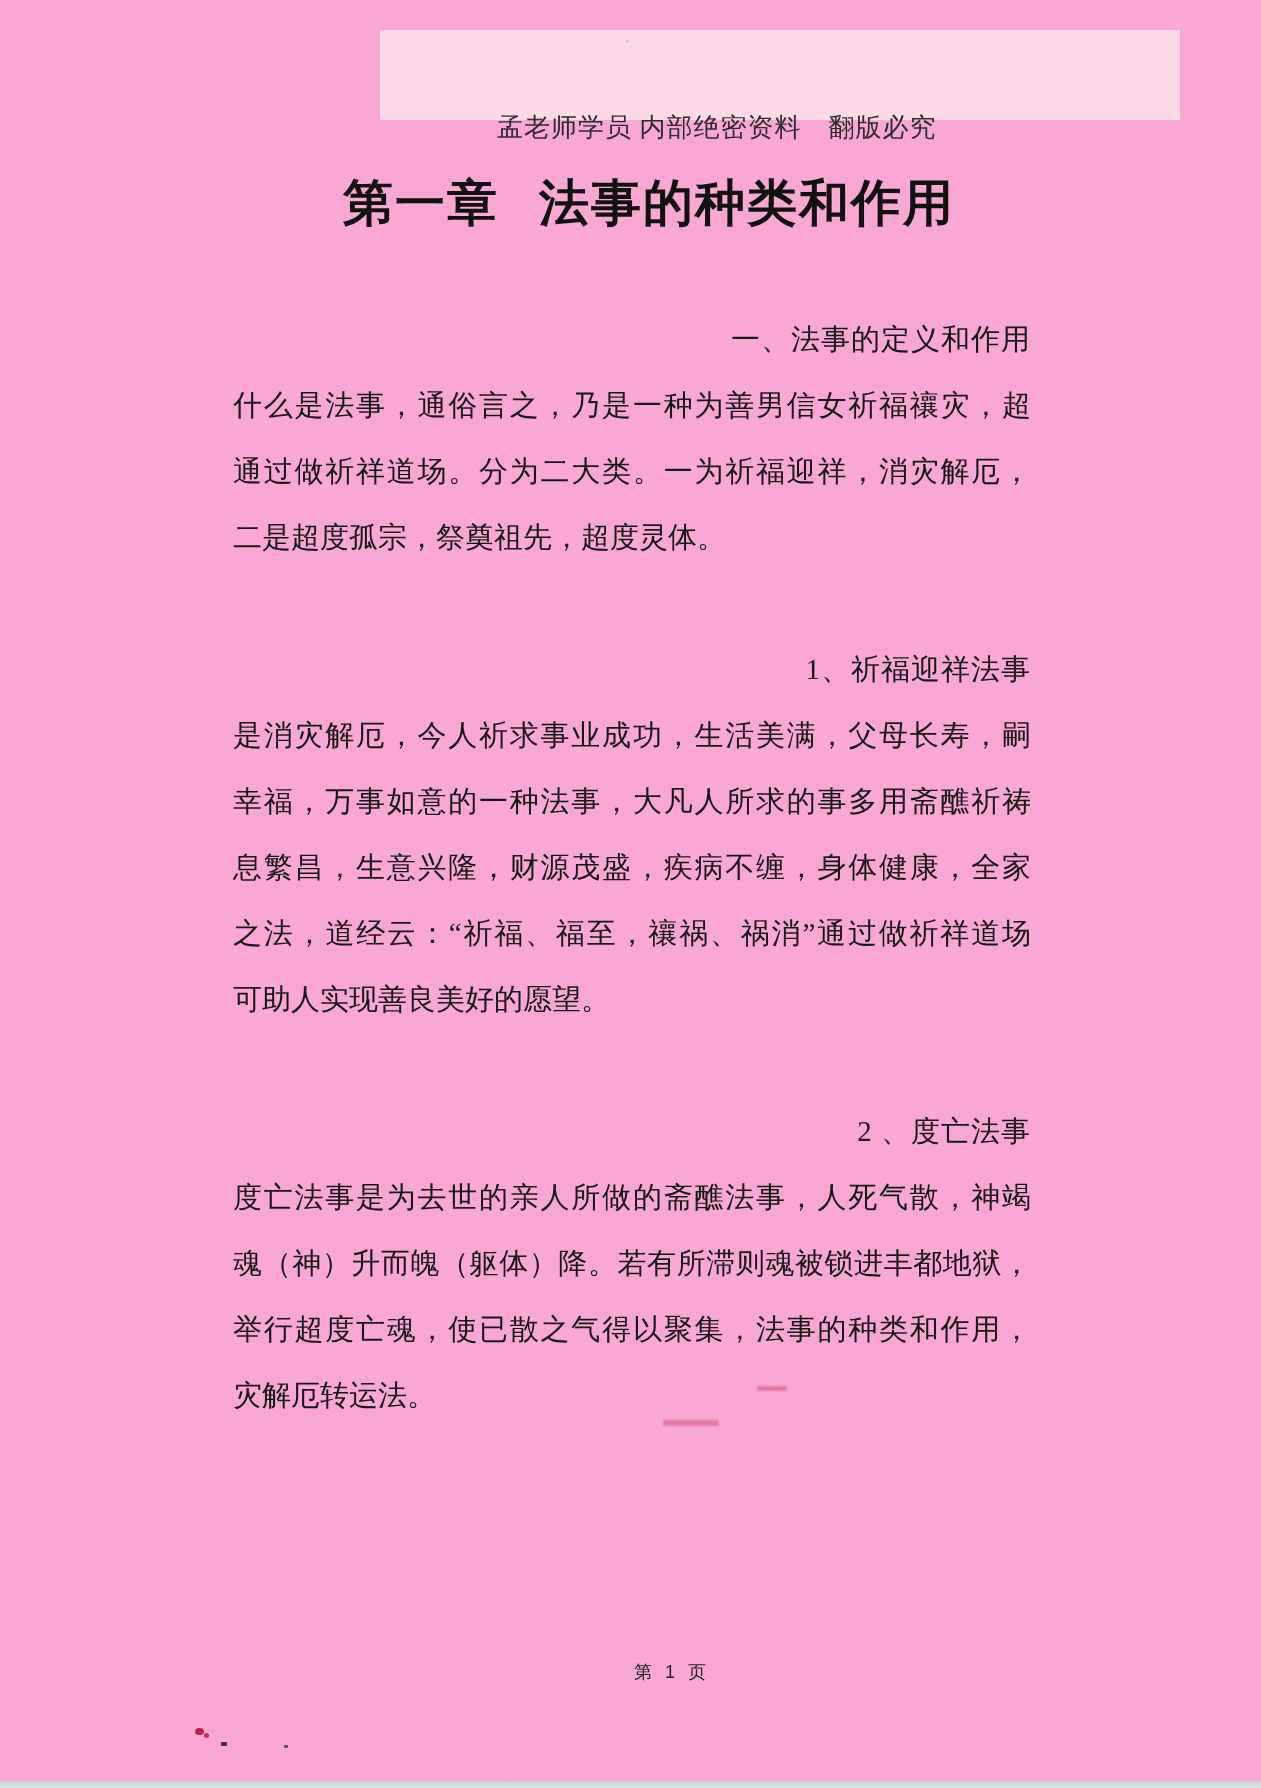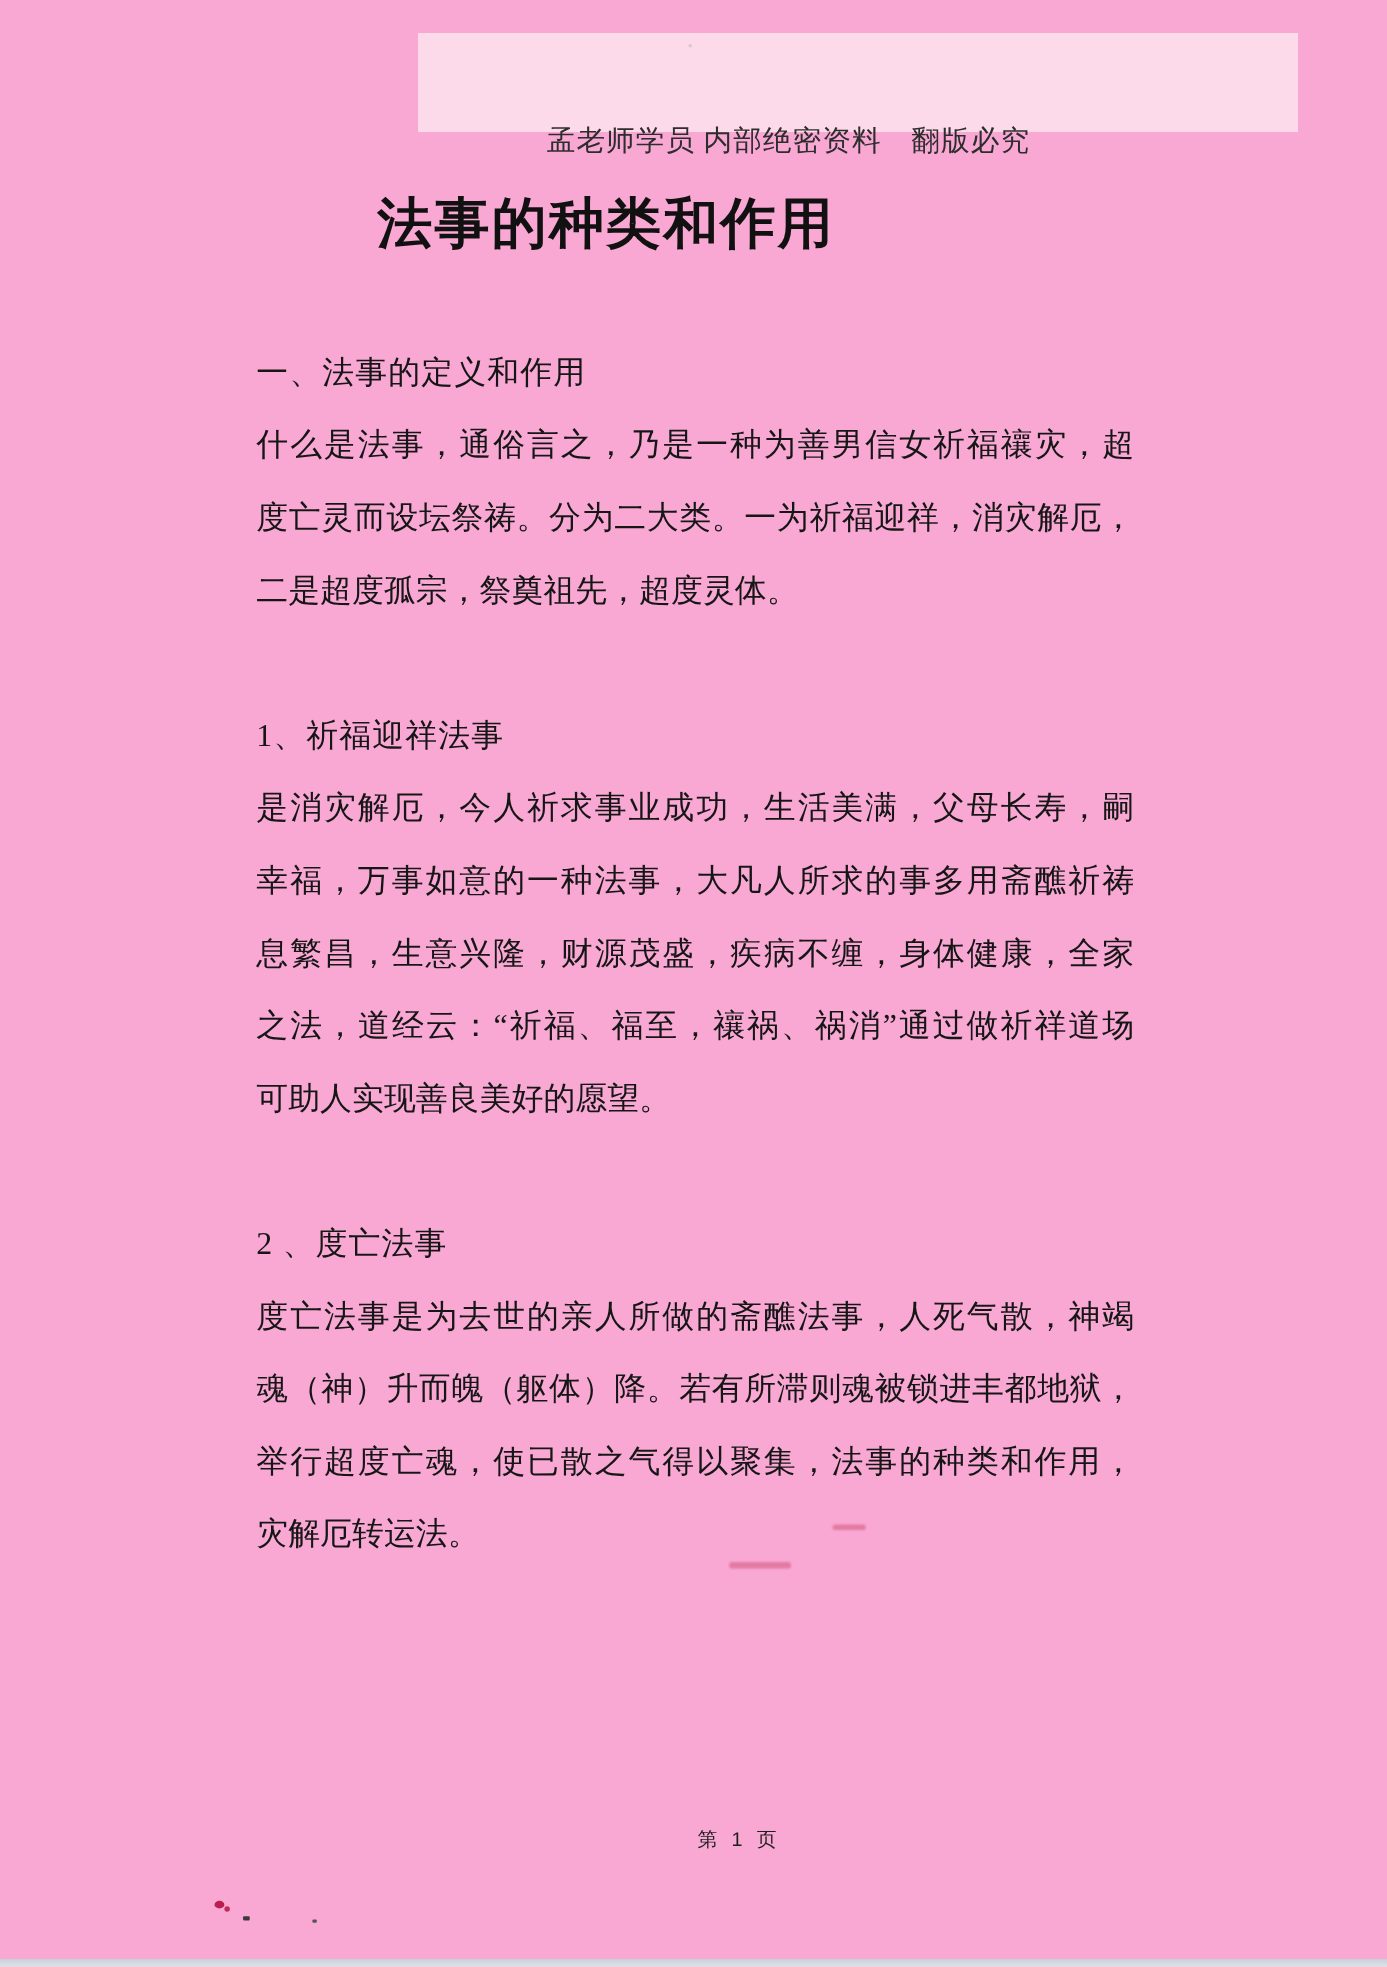--- a/index.html
+++ b/index.html
@@ -44,21 +44,21 @@
   }
   .section { margin-bottom:66px; }
   .tline {
     height:66px;
     line-height:66px;
     font-size:29px;
     color:#161616;
     white-space:nowrap;
     overflow:visible;
   }
-  .tline.heading { text-align:left; letter-spacing:1px; }
+  .tline.heading { text-align:right; letter-spacing:1px;margin-left:24px; }
   .tline.fill {
     white-space:normal;
     text-align:justify;
     text-align-last:justify;
   }
   .tline.last { text-align:left; }
   .footer-page {
     position:absolute;
     left:672px; top:1660px;
     transform:translateX(-50%);
@@ -85,29 +85,30 @@
   .redmark-2 { left:757px; top:1386px; width:30px; height:5px; }
 </style>
 </head>
 <body>
 
 <div class="page">
 
   <div class="header-notice">孟老师学员 内部绝密资料　翻版必究</div>
 
   <div class="doc-title">
+    <span>第一章</span>
     <span>法事的种类和作用</span>
   </div>
 
   <div class="body-col">
 
     <div class="section">
       <div class="tline heading">一、法事的定义和作用</div>
       <div class="tline fill">什么是法事，通俗言之，乃是一种为善男信女祈福禳灾，超</div>
-      <div class="tline fill">度亡灵而设坛祭祷。分为二大类。一为祈福迎祥，消灾解厄，</div>
+      <div class="tline fill">通过做祈祥道场。分为二大类。一为祈福迎祥，消灾解厄，</div>
       <div class="tline last">二是超度孤宗，祭奠祖先，超度灵体。</div>
     </div>
 
     <div class="section">
       <div class="tline heading">1、祈福迎祥法事</div>
       <div class="tline fill">是消灾解厄，今人祈求事业成功，生活美满，父母长寿，嗣</div>
       <div class="tline fill">幸福，万事如意的一种法事，大凡人所求的事多用斋醮祈祷</div>
       <div class="tline fill">息繁昌，生意兴隆，财源茂盛，疾病不缠，身体健康，全家</div>
       <div class="tline fill">之法，道经云：“祈福、福至，禳祸、祸消”通过做祈祥道场</div>
       <div class="tline last">可助人实现善良美好的愿望。</div>

